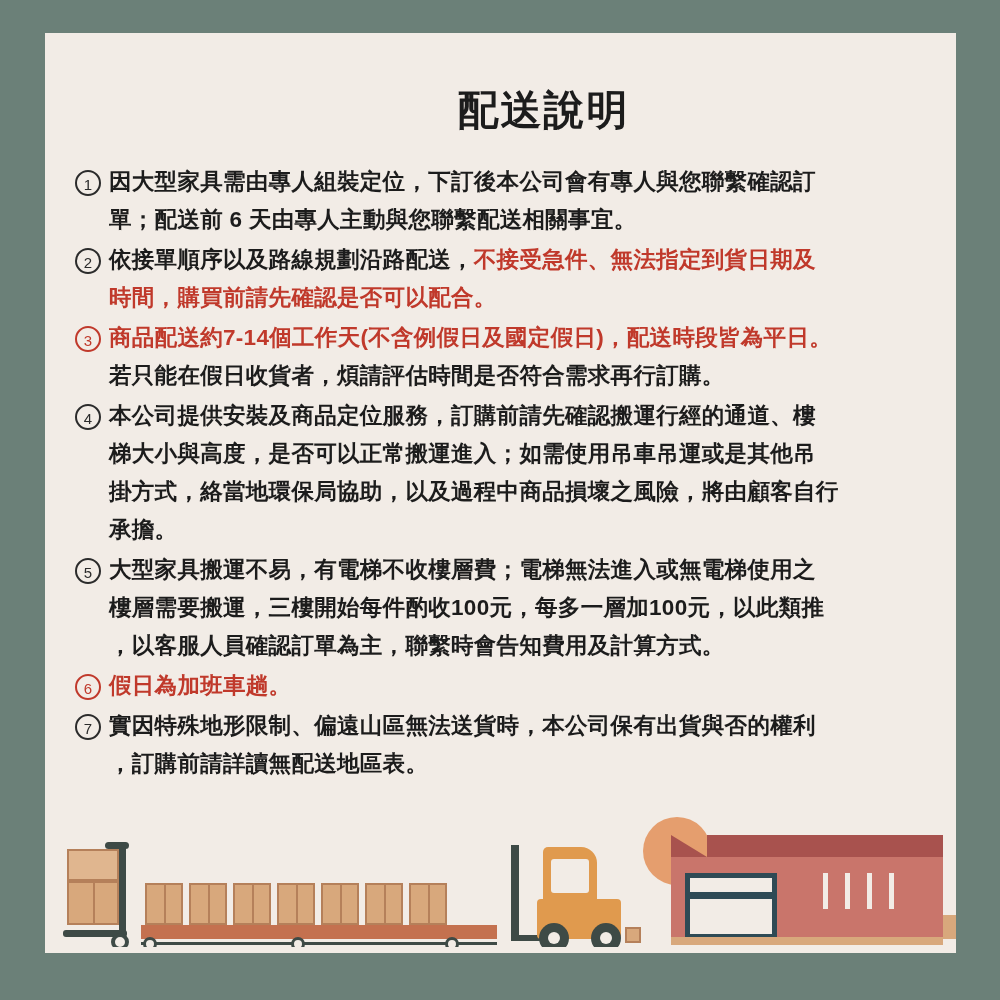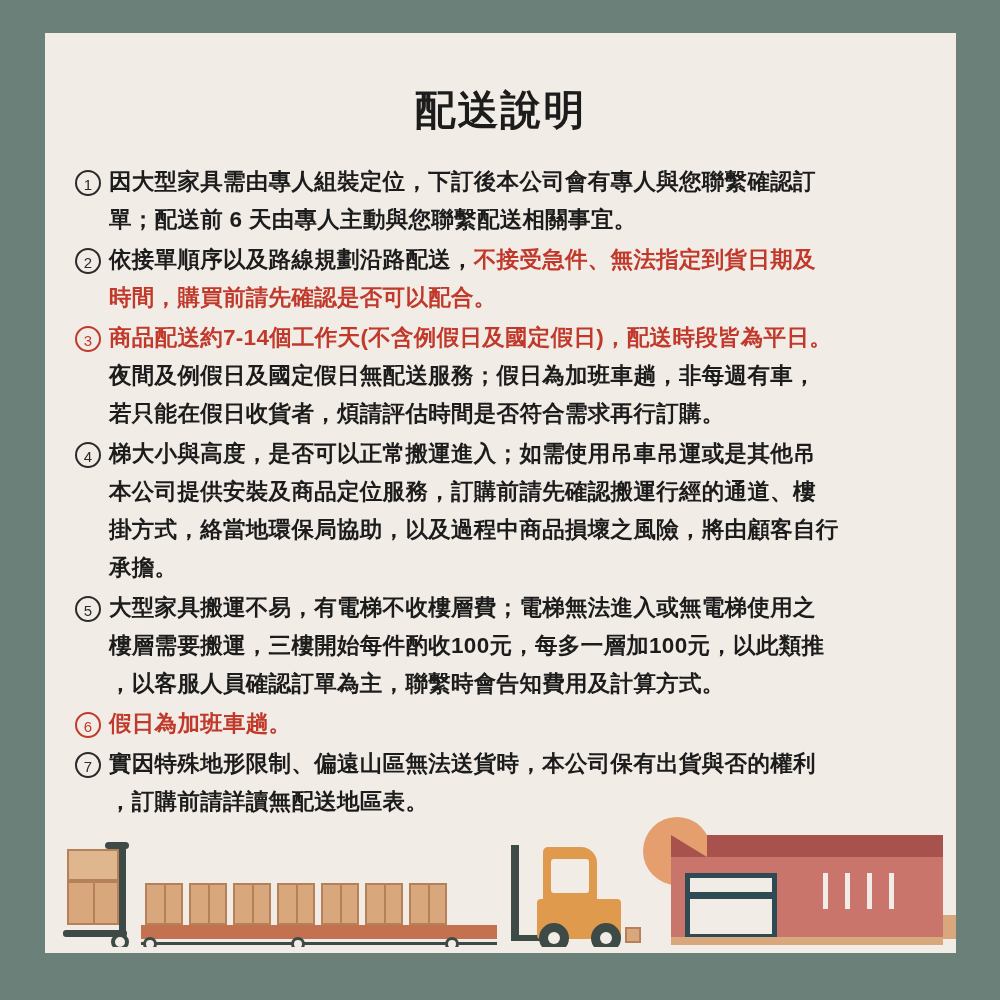--- a/index.html
+++ b/index.html
@@ -39,20 +39,21 @@
   .title {
     position: absolute;
     left: 0;
     top: 50px;
     width: 911px;
     text-align: center;
     font-size: 41px;
     font-weight: bold;
     color: #1c1c1c;
     letter-spacing: 2px;
+    padding-left: 43px;
   }
   .list {
     position: absolute;
     left: 30px;
     top: 130px;
     width: 860px;
   }
   .item {
     display: flex;
     align-items: flex-start;
@@ -387,29 +388,28 @@
             <div class="num">2</div>
             <div class="text">
               <div><span class="seg-dark">依接單順序以及路線規劃沿路配送，</span><span class="seg-red">不接受急件、無法指定到貨日期及</span></div>
               <div><span class="seg-red">時間，購買前請先確認是否可以配合。</span></div>
             </div>
           </div>
           <div class="item">
             <div class="num red">3</div>
             <div class="text">
               <div><span class="seg-red">商品配送約7-14個工作天(不含例假日及國定假日)，配送時段皆為平日。</span></div>
-              <div><span class="seg-dark">夜間及例假日及國定假日無配送服務；假日為加班車趟，非每週有車，</span></div>
               <div><span class="seg-dark">若只能在假日收貨者，煩請評估時間是否符合需求再行訂購。</span></div>
             </div>
           </div>
           <div class="item">
             <div class="num">4</div>
             <div class="text">
+              <div><span class="seg-dark">本公司提供安裝及商品定位服務，訂購前請先確認搬運行經的通道、樓</span></div>
               <div><span class="seg-dark">梯大小與高度，是否可以正常搬運進入；如需使用吊車吊運或是其他吊</span></div>
-              <div><span class="seg-dark">本公司提供安裝及商品定位服務，訂購前請先確認搬運行經的通道、樓</span></div>
               <div><span class="seg-dark">掛方式，絡當地環保局協助，以及過程中商品損壞之風險，將由顧客自行</span></div>
               <div><span class="seg-dark">承擔。</span></div>
             </div>
           </div>
           <div class="item">
             <div class="num">5</div>
             <div class="text">
               <div><span class="seg-dark">大型家具搬運不易，有電梯不收樓層費；電梯無法進入或無電梯使用之</span></div>
               <div><span class="seg-dark">樓層需要搬運，三樓開始每件酌收100元，每多一層加100元，以此類推</span></div>
               <div><span class="seg-dark">，以客服人員確認訂單為主，聯繫時會告知費用及計算方式。</span></div>

